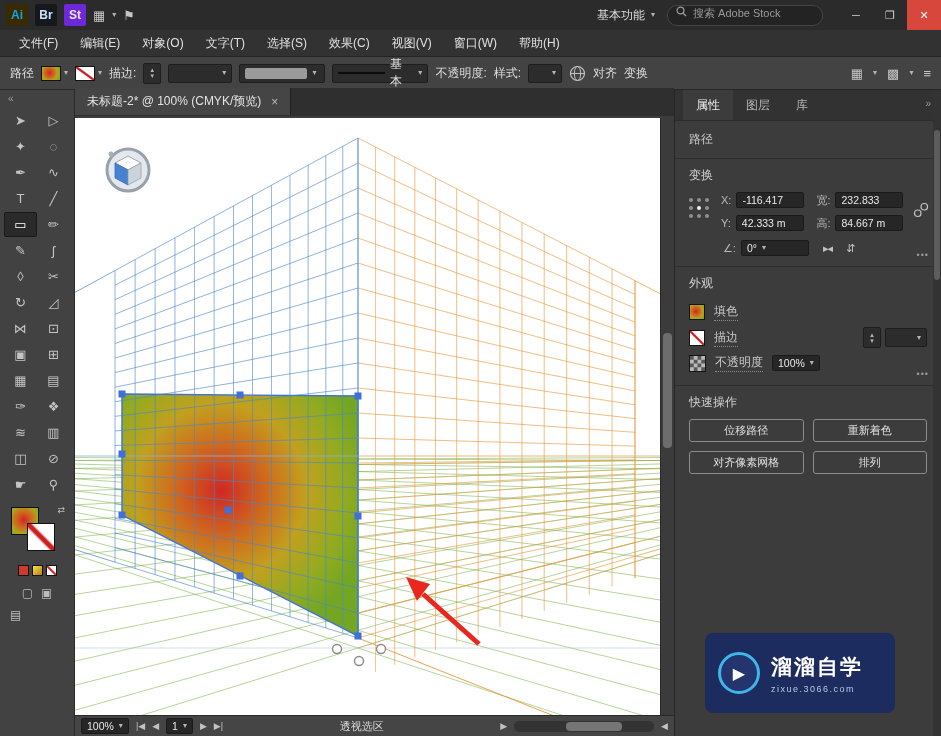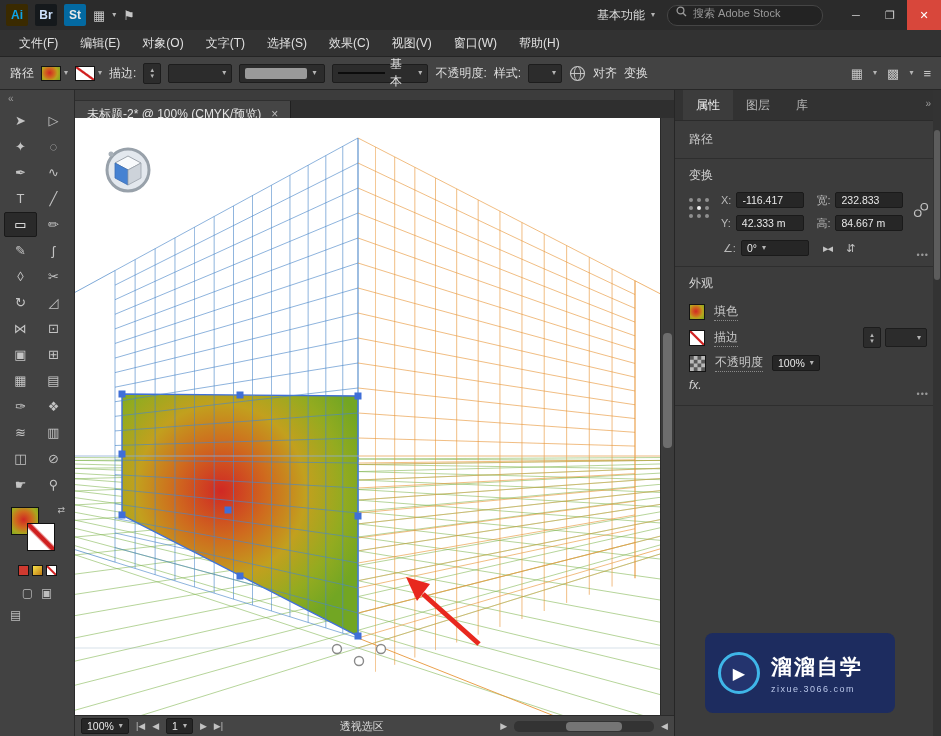--- a/index.html
+++ b/index.html
@@ -8,21 +8,21 @@
        -webkit-user-select:none;user-select:none;}
   .caret{font-size:8px;color:#b5b5b5;line-height:1;}
 
   
   .titlebar{position:absolute;left:0;top:0;width:100%;height:30px;background:#2b2b2b;
             display:flex;align-items:center;gap:7px;padding-left:6px;box-sizing:border-box;}
   .badge{width:22px;height:22px;border-radius:2px;display:flex;align-items:center;justify-content:center;
          font-weight:bold;font-size:12px;}
   .badge.ai{background:#3a2a00;color:#0ea5e9;}
   .badge.br{background:#15191c;color:#cfe3ff;}
-  .badge.st{background:#0369a1;color:#e8e8e8;}
+  .badge.st{background:#6d28d9;color:#e8e8e8;}
   .tbico{color:#c6c6c6;font-size:13px;}
   .tb-right{margin-left:auto;display:flex;align-items:center;gap:12px;height:100%;}
   .ws{display:flex;align-items:center;gap:6px;color:#dcdcdc;}
   .search{width:138px;height:19px;background:#232323;border:1px solid #454545;border-radius:10px;
           display:flex;gap:6px;padding:0 8px;color:#9a9a9a;font-size:11px;}
   .winbtns{display:flex;height:30px;margin-left:4px;}
   .winbtn{width:34px;height:30px;display:flex;align-items:center;justify-content:center;color:#cfcfcf;font-size:11px;}
   .winbtn.close{background:#d8473b;color:#fff;}
 
   
@@ -63,22 +63,22 @@
   .fs-swap{position:absolute;right:-2px;top:-2px;color:#bbb;font-size:9px;}
   .mini-swatches{display:flex;gap:3px;justify-content:center;margin-top:8px;}
   .mini{width:11px;height:11px;border:1px solid #141414;box-sizing:border-box;}
   .mini.color{background:#cf3a30;}
   .mini.grad{background:linear-gradient(135deg,#f6e14a,#bf7a12);}
   .mini.none{background:linear-gradient(to top right,#fff 38%,#d02020 46%,#d02020 54%,#fff 62%);}
   .modes{display:flex;gap:8px;justify-content:center;margin-top:10px;color:#bdbdbd;font-size:12px;}
   .modes2{display:flex;justify-content:flex-start;padding-left:10px;margin-top:8px;color:#bdbdbd;font-size:12px;}
 
   
-  .tabbar{position:absolute;left:75px;top:100px;width:599px;height:28px;background:#2f2f2f;
-          display:flex;align-items:center;}
+  .tabbar{position:absolute;left:75px;top:88px;width:599px;height:28px;background:#2f2f2f;
+          display:flex;align-items:flex-start;}
   .doc-tab{height:27px;background:#454545;border-right:1px solid #202020;display:flex;align-items:center;
            gap:10px;padding:0 12px;color:#e2e2e2;}
   .tab-close{color:#bbb;font-size:12px;}
   .canvas{position:absolute;left:75px;top:118px;width:585px;height:597px;background:#ffffff;overflow:hidden;}
   .vscroll{position:absolute;left:660px;top:118px;width:14px;height:597px;background:#3b3b3b;border-left:1px solid #292929;box-sizing:border-box;}
   .vthumb{position:absolute;left:2px;top:215px;width:9px;height:115px;background:#6d6d6d;border-radius:4px;}
 
   
   .statusbar{position:absolute;left:75px;top:715px;width:599px;height:21px;background:#454545;
              border-top:1px solid #2a2a2a;display:flex;align-items:center;gap:7px;padding:0 6px;
@@ -563,26 +563,32 @@
         </span>
       </div>
       <div class="app-row">
         <span class="checker"></span>
         <span class="ulbl">不透明度</span>
         <span class="fbox">
           <span>100%</span>
             <span class="caret">▾</span>
         </span>
       </div>
-      <div class="app-row">
-        <span class="fx">fx.</span>
-      </div>
       <div class="more">•••</div>
     </div>
 
+    <div class="psec" style="border-bottom:none">
+      <div class="phead">快速操作</div>
+      <div class="quick-grid">
+          <button class="qbtn">位移路径</button>
+          <button class="qbtn">重新着色</button>
+          <button class="qbtn">对齐像素网格</button>
+          <button class="qbtn">排列</button>
+        </div>
+    </div>
 
     <div class="pscroll">
         <div class="pthumb"></div>
       </div>
   </div>
 
   <div class="watermark">
     <div class="wm-logo">▶</div>
     <div class="wm-text">
       <span class="wm-title">溜溜自学</span>

